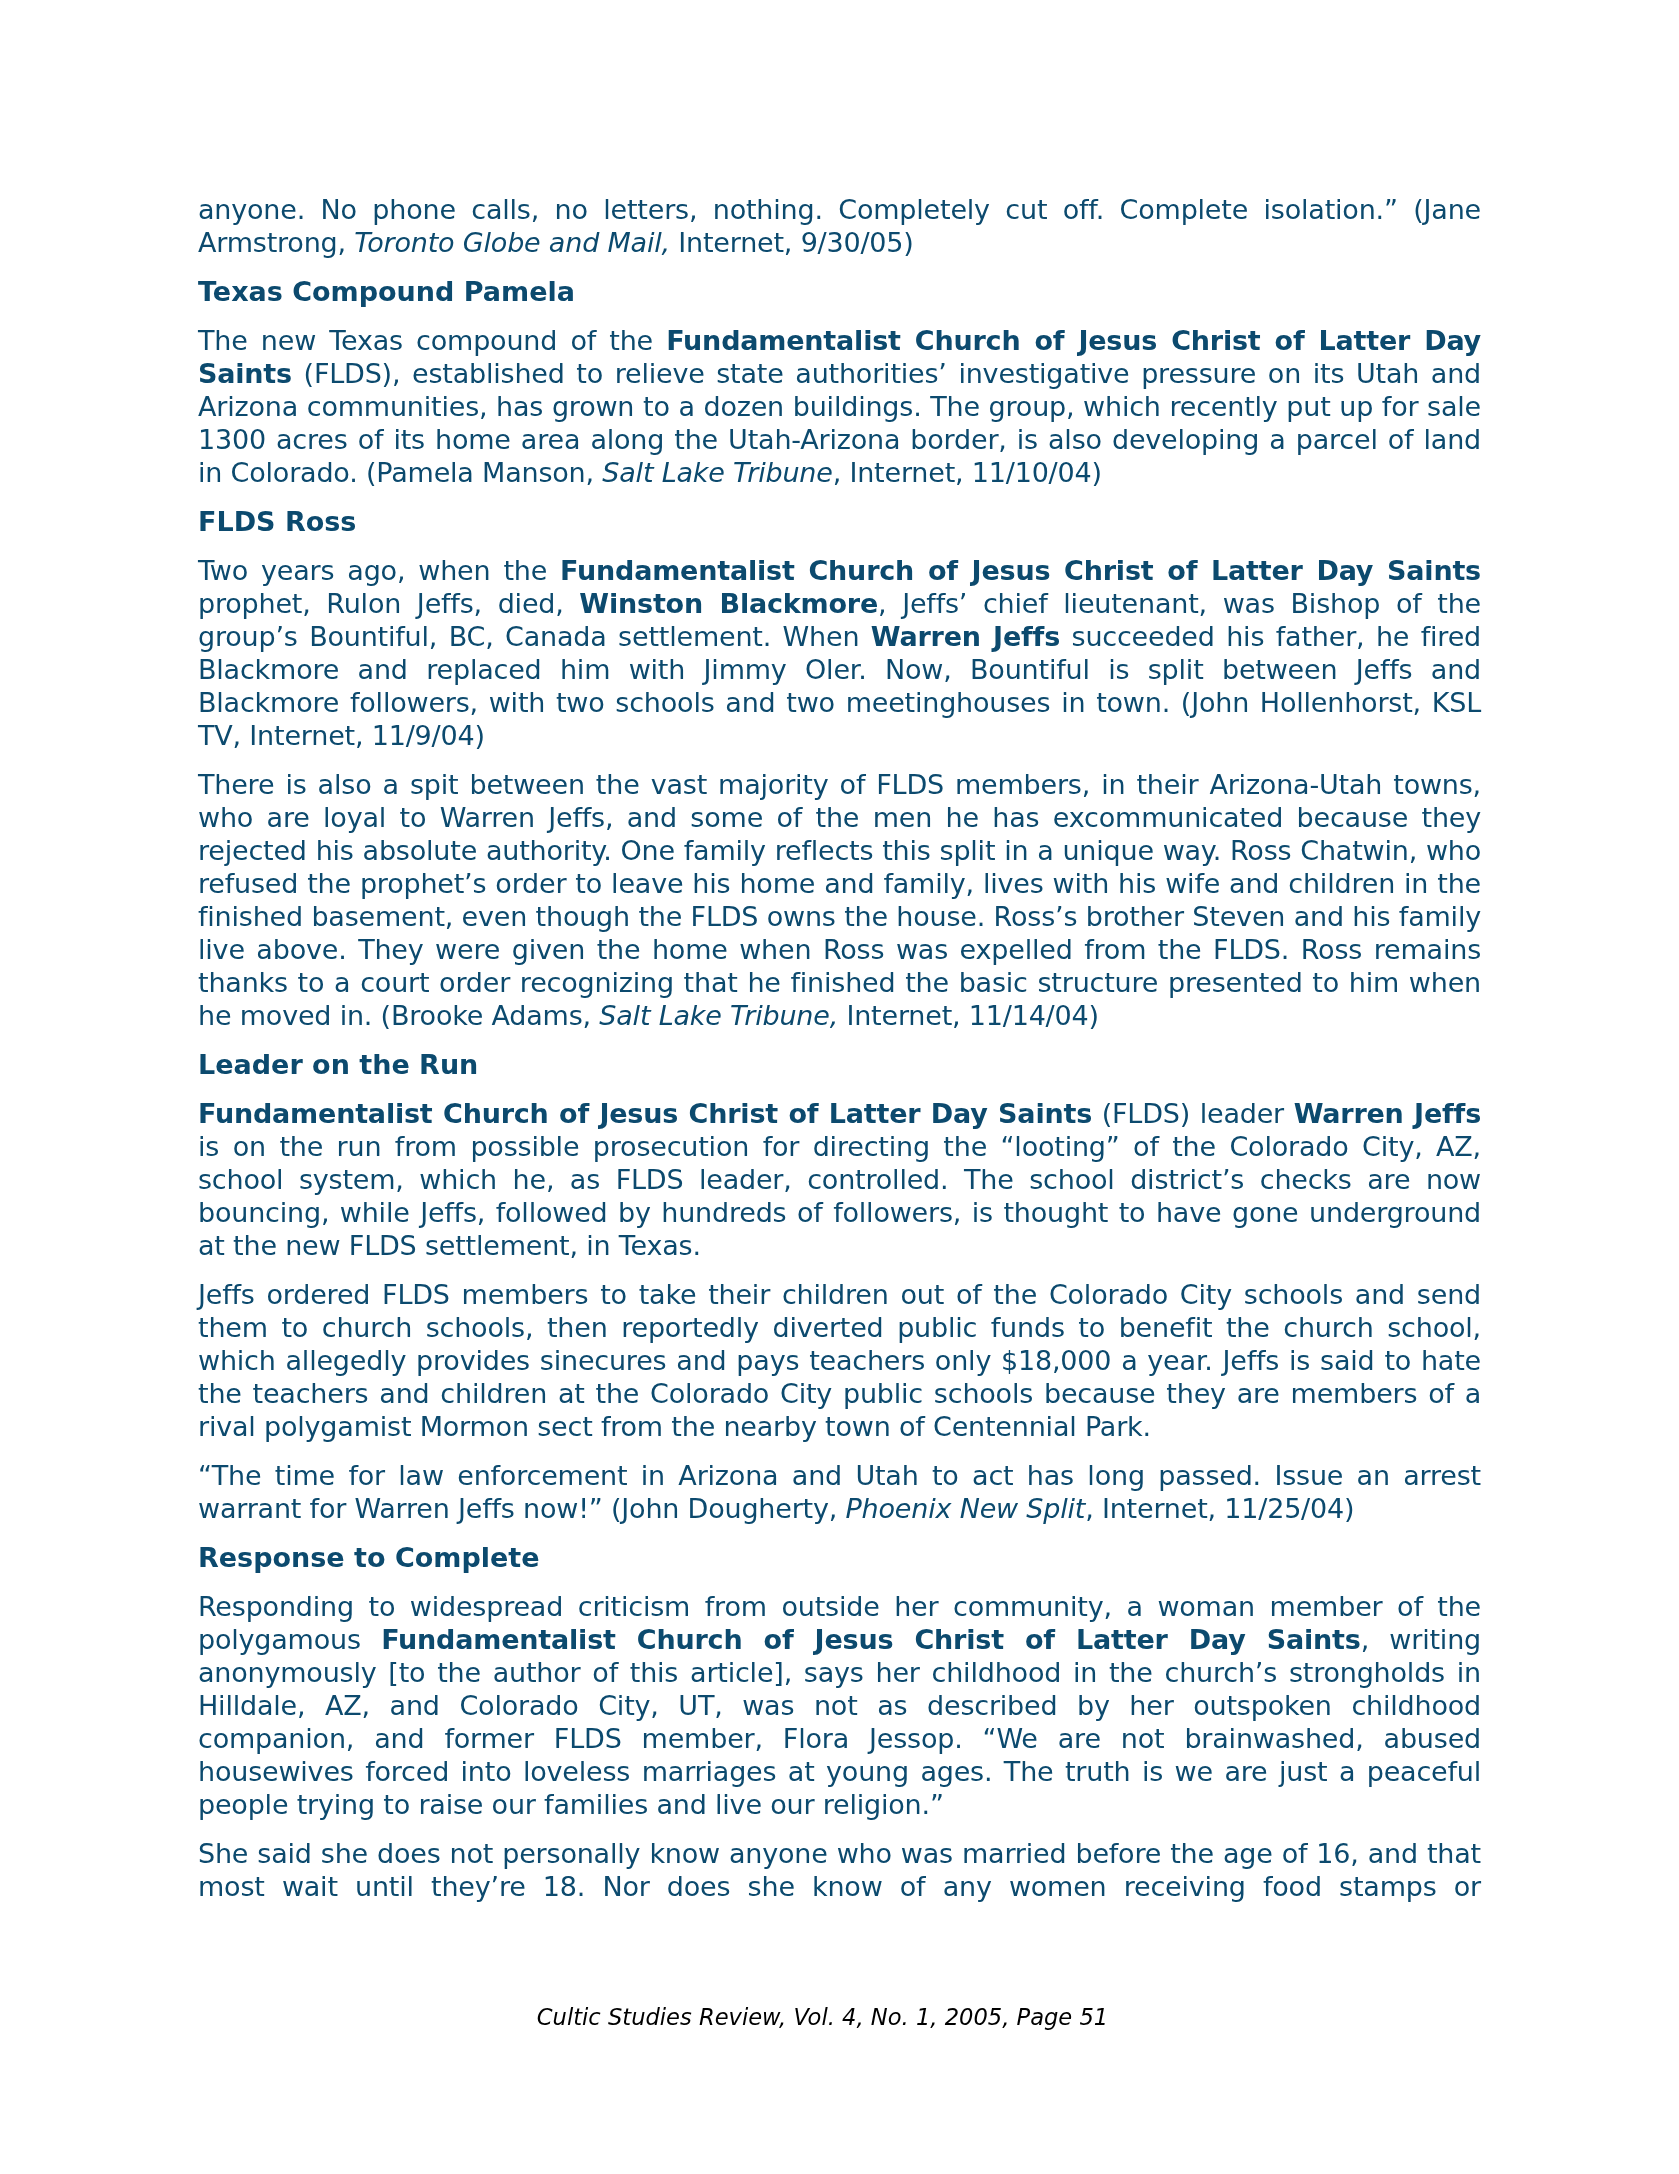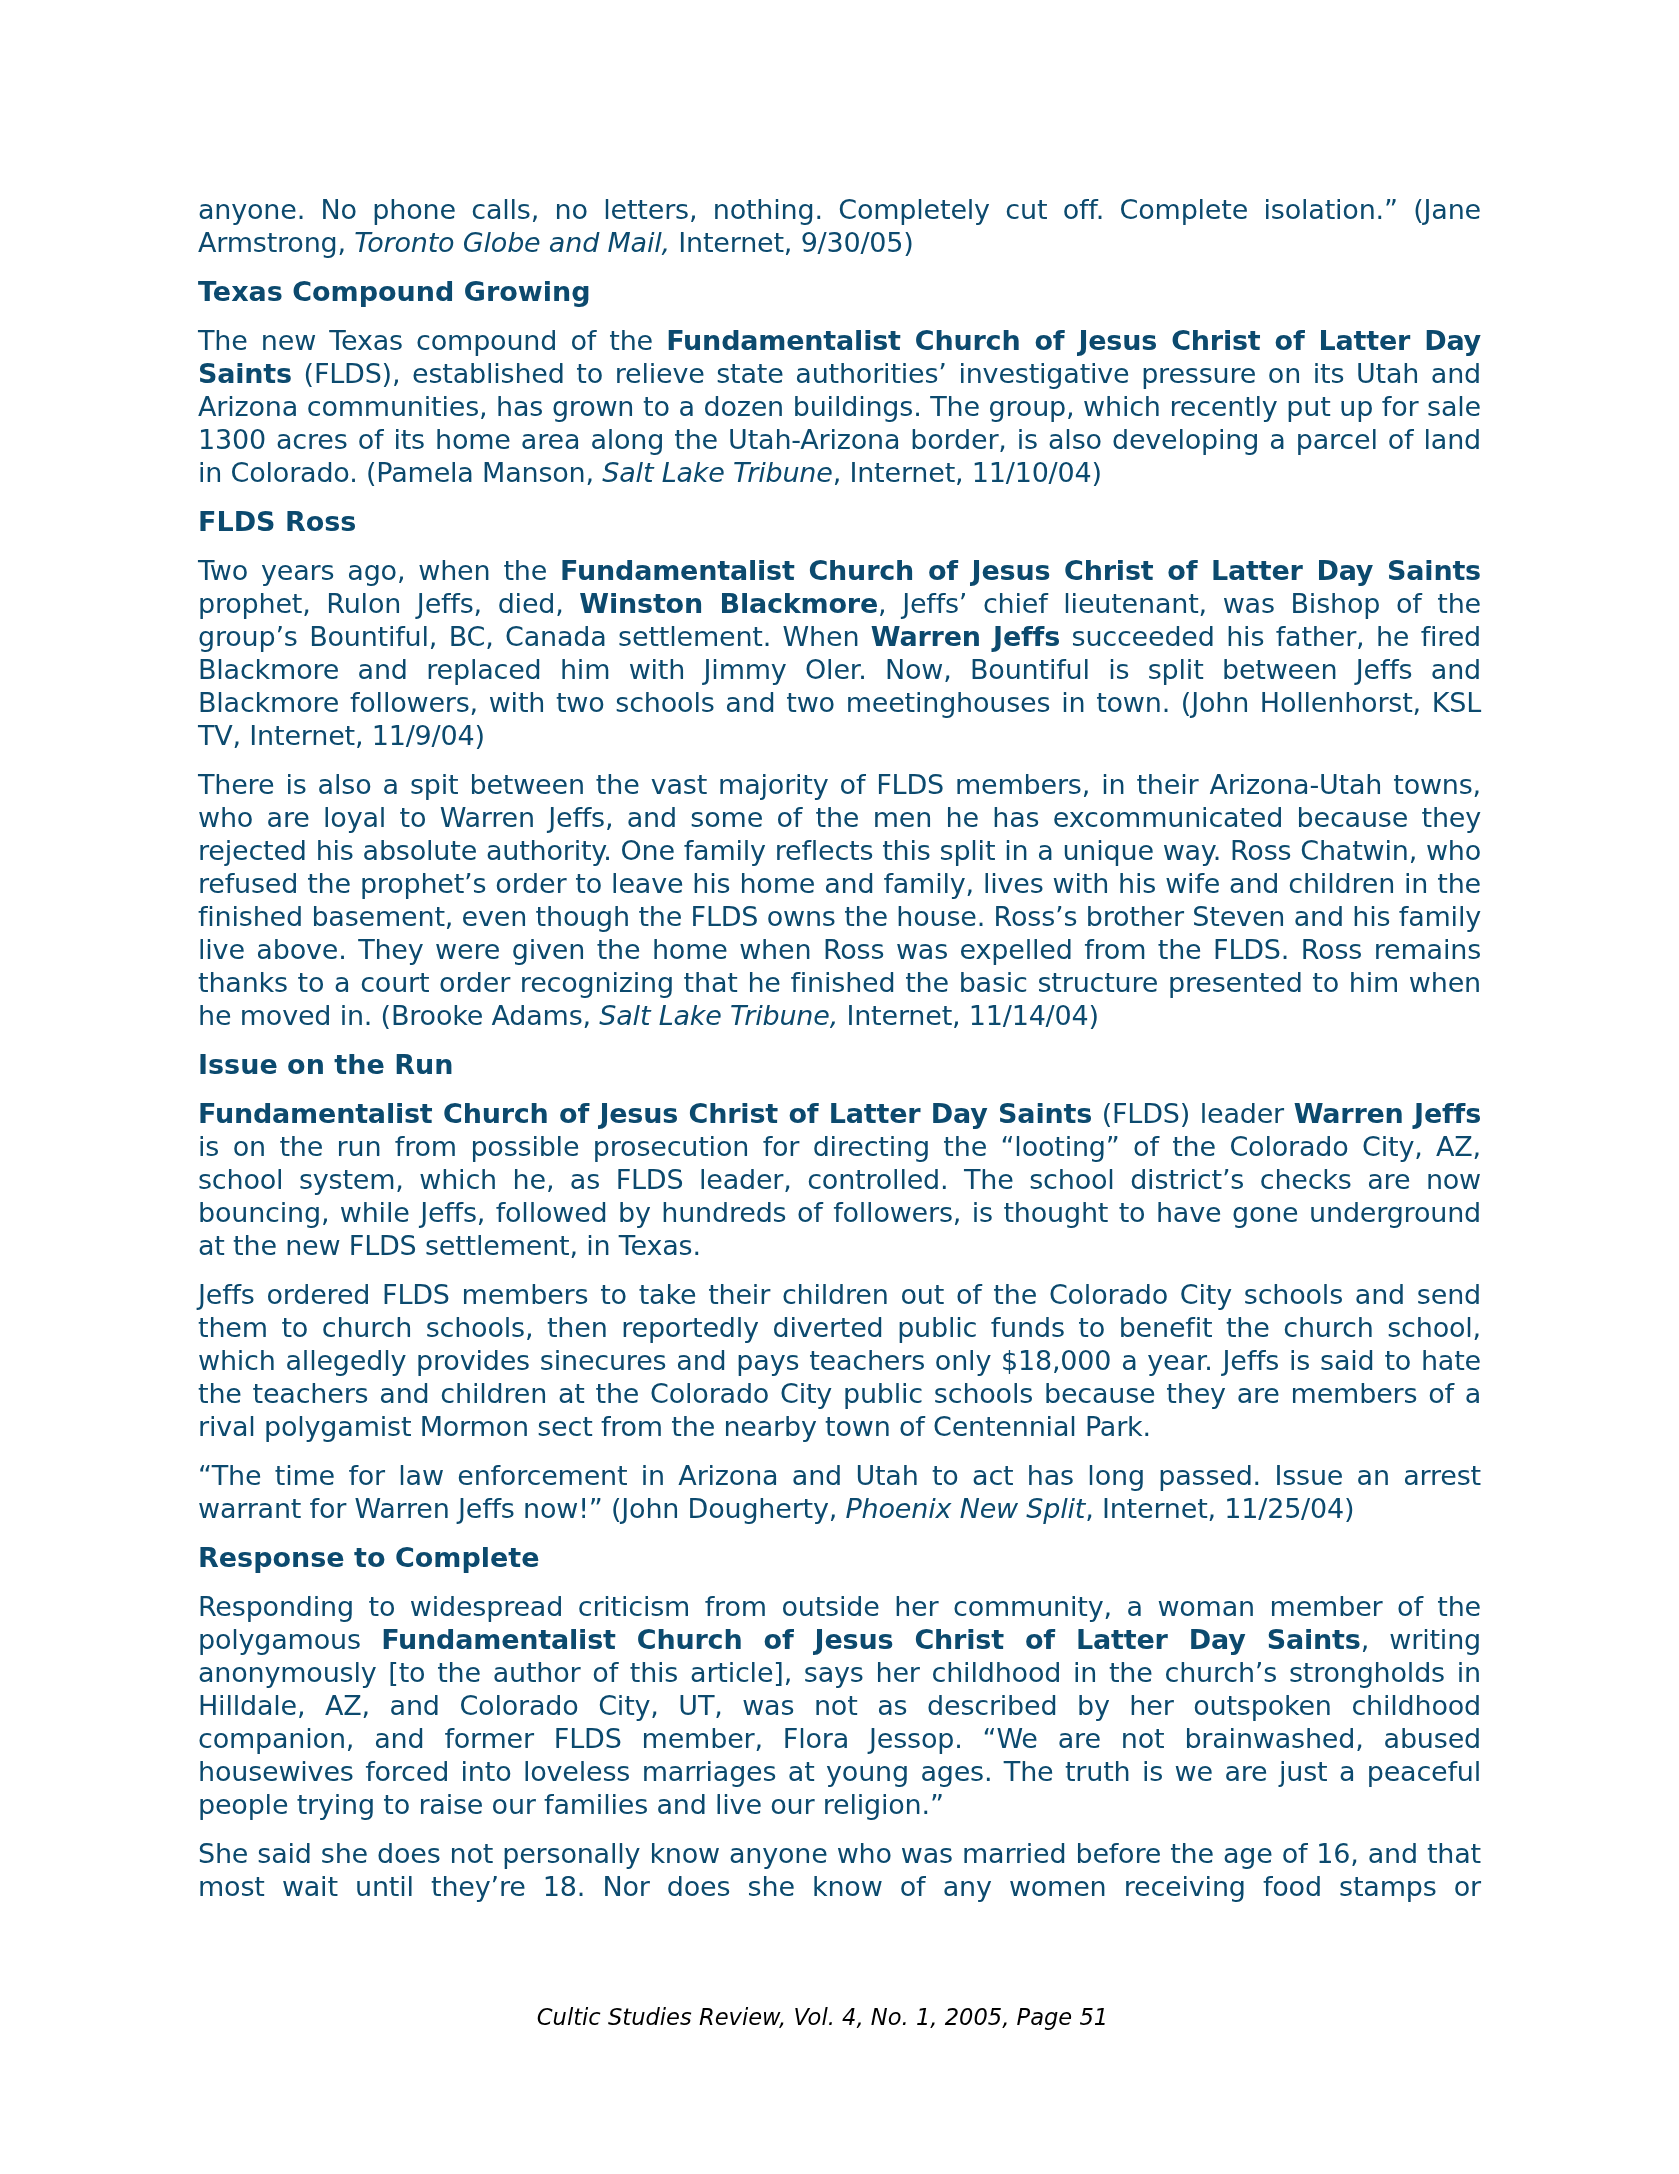--- a/index.html
+++ b/index.html
@@ -38,31 +38,31 @@
       color: #000000;
     }
   </style>
 </head>
 <body>
 
 <div class="page">
 
   <p class="para"><span>anyone. No phone calls, no letters, nothing. Completely cut off. Complete isolation.” (Jane Armstrong, </span><i>Toronto Globe and Mail,</i><span> Internet, 9/30/05)</span></p>
 
-  <p class="heading">Texas Compound Growing</p>
+  <p class="heading">Texas Compound Pamela</p>
 
   <p class="para"><span>The new Texas compound of the </span><b>Fundamentalist Church of Jesus Christ of Latter Day Saints</b><span> (FLDS), established to relieve state authorities’ investigative pressure on its Utah and Arizona communities, has grown to a dozen buildings. The group, which recently put up for sale 1300 acres of its home area along the Utah-Arizona border, is also developing a parcel of land in Colorado. (Pamela Manson, </span><i>Salt Lake Tribune</i><span>, Internet, 11/10/04)</span></p>
 
   <p class="heading">FLDS Ross</p>
 
   <p class="para"><span>Two years ago, when the </span><b>Fundamentalist Church of Jesus Christ of Latter Day Saints</b><span> prophet, Rulon Jeffs, died, </span><b>Winston Blackmore</b><span>, Jeffs’ chief lieutenant, was Bishop of the group’s Bountiful, BC, Canada settlement. When </span><b>Warren Jeffs</b><span> succeeded his father, he fired Blackmore and replaced him with Jimmy Oler. Now, Bountiful is split between Jeffs and Blackmore followers, with two schools and two meetinghouses in town. (John Hollenhorst, KSL TV, Internet, 11/9/04)</span></p>
 
   <p class="para"><span>There is also a spit between the vast majority of FLDS members, in their Arizona-Utah towns, who are loyal to Warren Jeffs, and some of the men he has excommunicated because they rejected his absolute authority. One family reflects this split in a unique way. Ross Chatwin, who refused the prophet’s order to leave his home and family, lives with his wife and children in the finished basement, even though the FLDS owns the house. Ross’s brother Steven and his family live above. They were given the home when Ross was expelled from the FLDS. Ross remains thanks to a court order recognizing that he finished the basic structure presented to him when he moved in. (Brooke Adams, </span><i>Salt Lake Tribune,</i><span> Internet, 11/14/04)</span></p>
 
-  <p class="heading">Issue on the Run</p>
+  <p class="heading">Leader on the Run</p>
 
   <p class="para"><b>Fundamentalist Church of Jesus Christ of Latter Day Saints</b><span> (FLDS) leader </span><b>Warren Jeffs</b><span> is on the run from possible prosecution for directing the “looting” of the Colorado City, AZ, school system, which he, as FLDS leader, controlled. The school district’s checks are now bouncing, while Jeffs, followed by hundreds of followers, is thought to have gone underground at the new FLDS settlement, in Texas.</span></p>
 
   <p class="para"><span>Jeffs ordered FLDS members to take their children out of the Colorado City schools and send them to church schools, then reportedly diverted public funds to benefit the church school, which allegedly provides sinecures and pays teachers only $18,000 a year. Jeffs is said to hate the teachers and children at the Colorado City public schools because they are members of a rival polygamist Mormon sect from the nearby town of Centennial Park.</span></p>
 
   <p class="para"><span>“The time for law enforcement in Arizona and Utah to act has long passed. Issue an arrest warrant for Warren Jeffs now!” (John Dougherty, </span><i>Phoenix New Split</i><span>, Internet, 11/25/04)</span></p>
 
   <p class="heading">Response to Complete</p>
 
   <p class="para"><span>Responding to widespread criticism from outside her community, a woman member of the polygamous </span><b>Fundamentalist Church of Jesus Christ of Latter Day Saints</b><span>, writing anonymously [to the author of this article], says her childhood in the church’s strongholds in Hilldale, AZ, and Colorado City, UT, was not as described by her outspoken childhood companion, and former FLDS member, Flora Jessop. “We are not brainwashed, abused housewives forced into loveless marriages at young ages. The truth is we are just a peaceful people trying to raise our families and live our religion.”</span></p>

